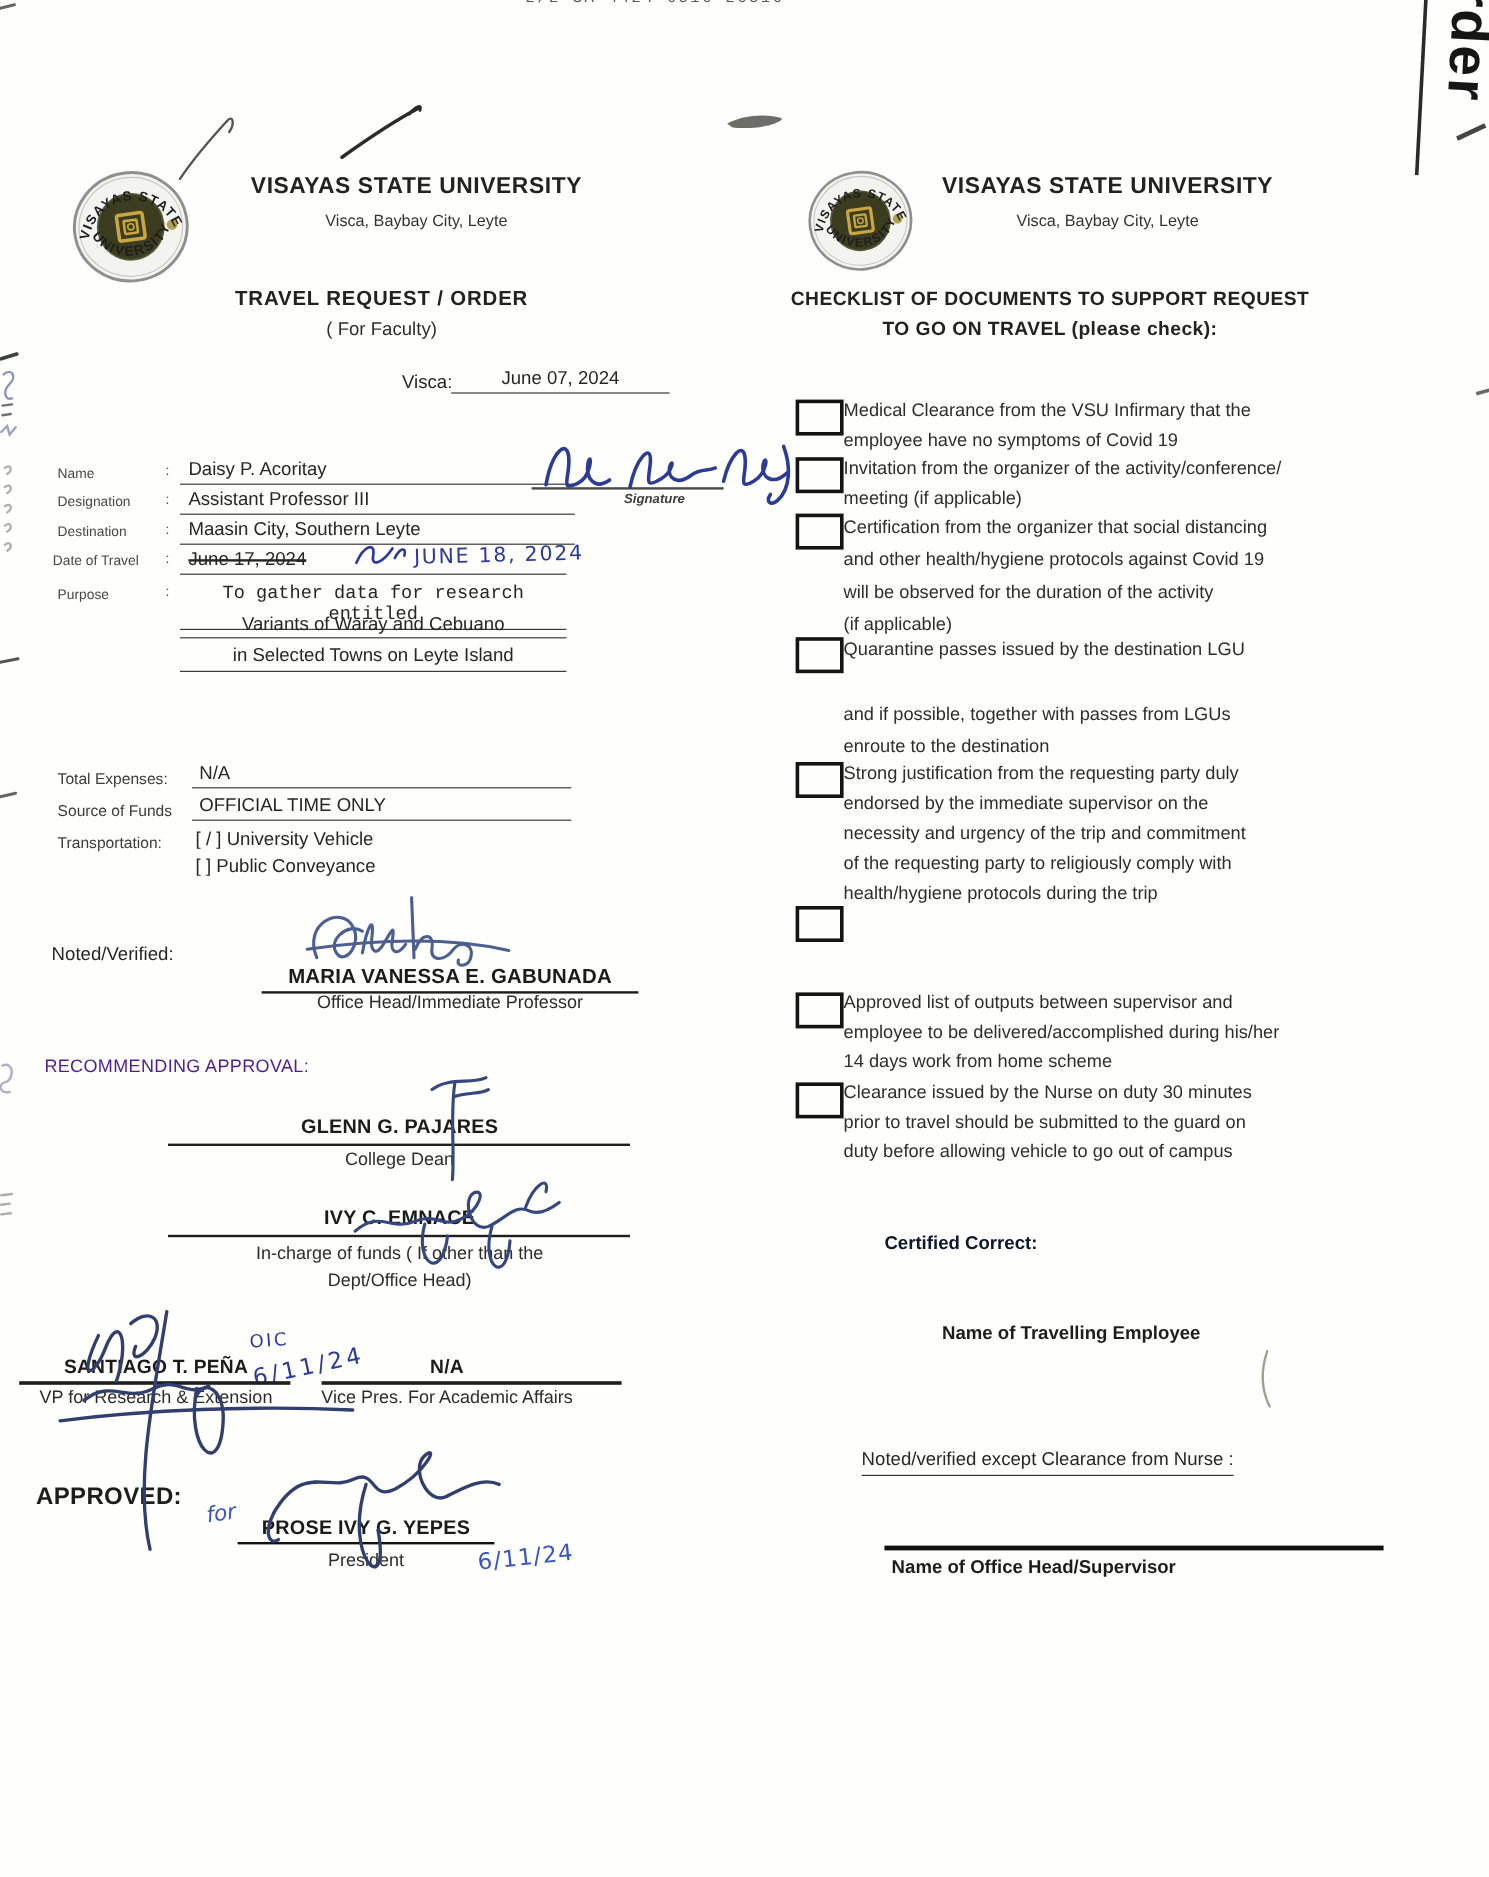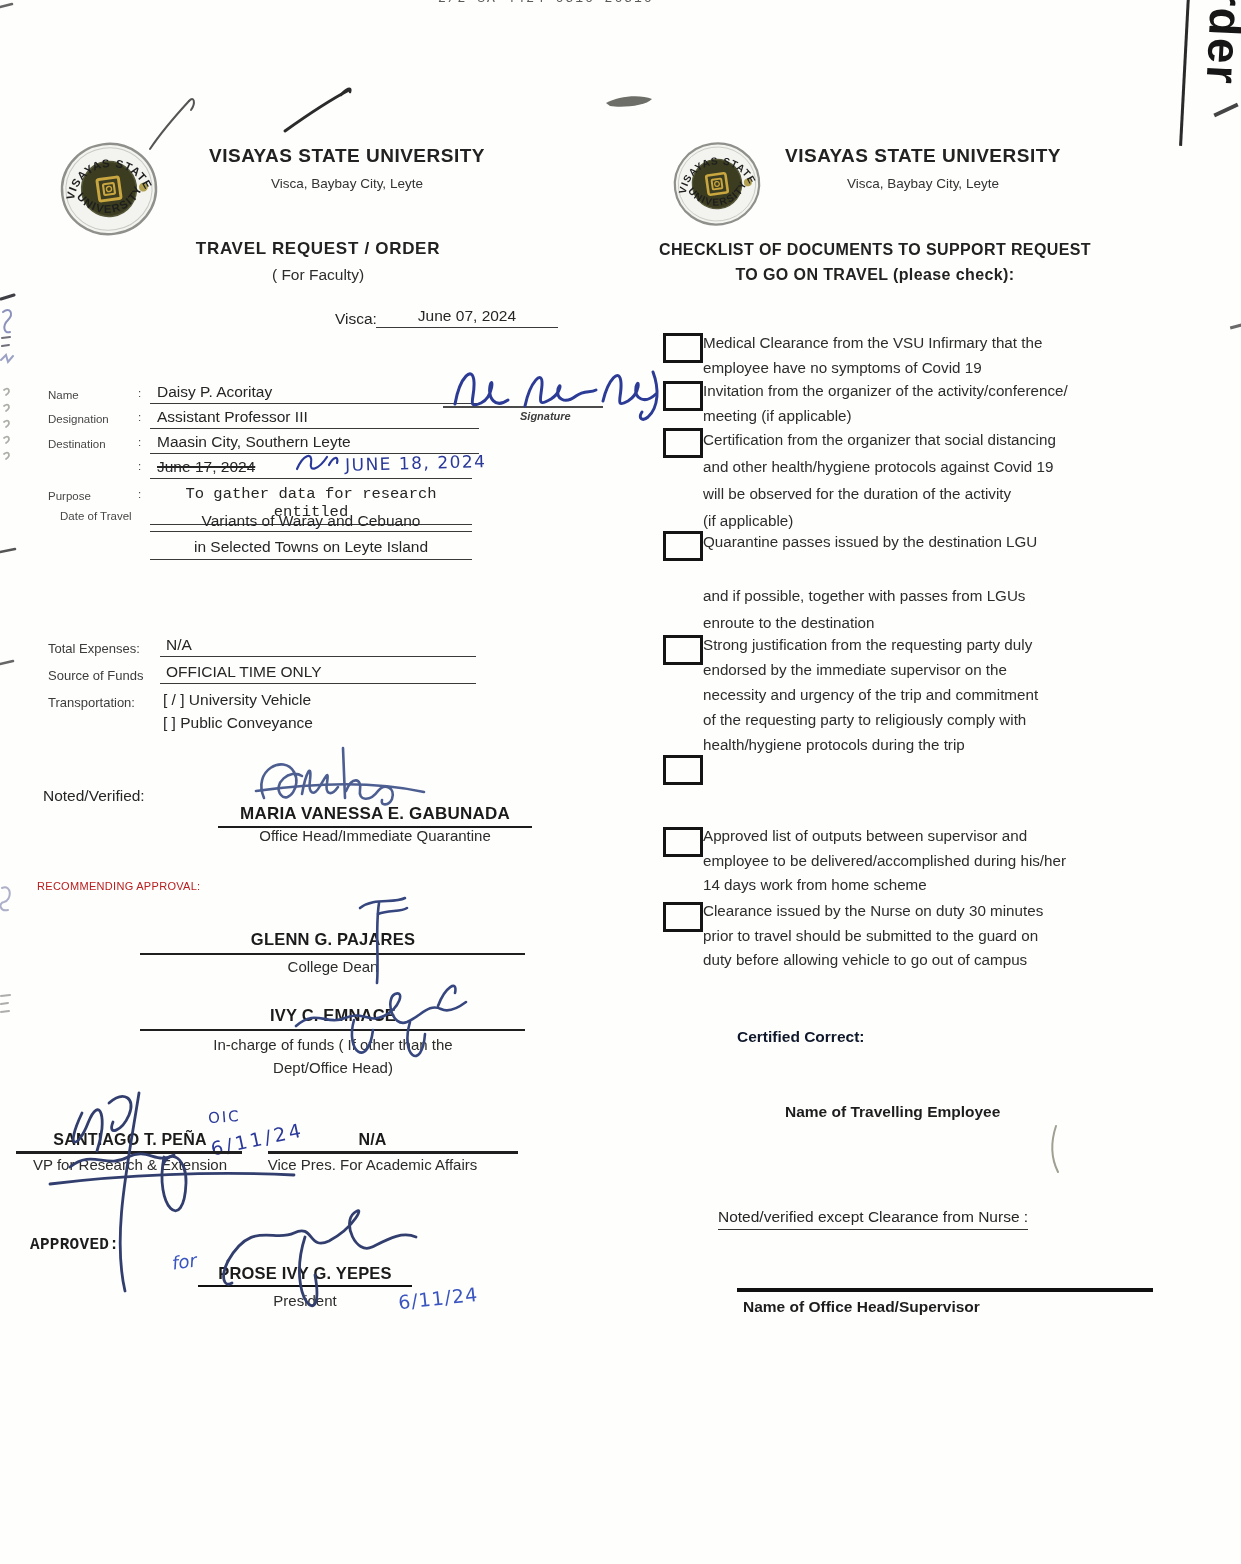--- a/index.html
+++ b/index.html
@@ -98,21 +98,21 @@
   <div class="abs val uline" style="left:150px;top:383px;width:322px;padding:0 0 2px 7px;">Daisy P. Acoritay</div>
 
   <div class="abs lbl-sm" style="left:48px;top:413px;">Designation</div>
   <div class="abs lbl-sm" style="left:138px;top:411px;">:</div>
   <div class="abs val uline" style="left:150px;top:408px;width:322px;padding:0 0 2px 7px;">Assistant Professor III</div>
 
   <div class="abs lbl-sm" style="left:48px;top:438px;">Destination</div>
   <div class="abs lbl-sm" style="left:138px;top:436px;">:</div>
   <div class="abs val uline" style="left:150px;top:433px;width:322px;padding:0 0 2px 7px;">Maasin City, Southern Leyte</div>
 
-  <div class="abs lbl-sm" style="left:60px;top:462px;margin-top:48px;">Date of Travel</div>
+  <div class="abs lbl-sm" style="left:44px;top:462px;">Date of Travel</div>
   <div class="abs lbl-sm" style="left:138px;top:460px;">:</div>
   <div class="abs uline" style="left:150px;top:456px;width:322px;height:22px;"></div>
   <span class="abs val strike" style="left:157px;top:458px;">June 17, 2024</span>
   <svg class="abs sig" style="left:293px;top:449px;" width="50" height="26" viewBox="0 0 50 26">
     <path d="M4,20 C10,6 20,2 18,14 C16,24 26,20 34,8 M36,16 C40,8 46,6 44,14" stroke="#2b3a9a" stroke-width="2.2"></path>
   </svg>
   <span class="abs hand" style="left:345px;top:453px;font-size:17px;letter-spacing:1.5px;transform:rotate(-1.5deg);">JUNE 18, 2024</span>
 
   <div class="abs lbl-sm" style="left:48px;top:490px;">Purpose</div>
   <div class="abs lbl-sm" style="left:138px;top:488px;">:</div>
@@ -151,23 +151,23 @@
   <svg class="abs sig" style="left:250px;top:742px;z-index:6;" width="180" height="80" viewBox="0 0 180 80">
     <g stroke="#3a4d86" stroke-width="2.6" opacity=".9">
       <path d="M14,56 C2,28 34,12 44,30 C52,44 38,62 31,53 C22,42 40,26 52,34"></path>
       <path d="M52,52 C56,30 62,20 60,38 C58,52 64,55 70,44 C76,34 79,27 77,41 C75,52 81,55 88,45"></path>
       <path d="M93,6 L95,56"></path>
       <path d="M96,49 C102,34 112,36 110,48 C108,59 120,60 128,49 C134,41 146,45 142,57 C139,64 130,64 132,58"></path>
       <path d="M6,49 C56,42 120,38 174,50"></path>
     </g>
   </svg>
   <div class="abs center sig-name" style="left:218px;top:804px;width:314px;border-bottom:2px solid #1c1c1c;padding-bottom:2px;font-size:17px;">MARIA VANESSA E. GABUNADA</div>
-  <div class="abs center role" style="left:228px;top:827px;width:294px;">Office Head/Immediate Quarantine</div>
-
-  <div class="abs" style="left:37px;top:880px;font-size:11px;letter-spacing:.3px;color:#b91c1c;">RECOMMENDING APPROVAL:</div>
+  <div class="abs center role" style="left:228px;top:827px;width:294px;">Office Head/Immediate Professor</div>
+
+  <div class="abs" style="left:37px;top:880px;font-size:15px;letter-spacing:.3px;color:#4c1d95;">RECOMMENDING APPROVAL:</div>
 
   <svg class="abs sig" style="left:348px;top:893px;z-index:6;" width="66" height="92" viewBox="0 0 66 92">
     <g stroke="#36467e" stroke-width="2.6">
       <path d="M31,10 C27,36 31,66 29,90"></path>
       <path d="M12,15 C26,4 45,11 57,5"></path>
       <path d="M30,21 C41,17 53,19 59,15"></path>
     </g>
   </svg>
   <div class="abs center sig-name" style="left:142px;top:930px;width:382px;">GLENN G. PAJARES</div>
   <div class="abs hline" style="left:140px;top:953px;width:385px;"></div>
@@ -199,21 +199,21 @@
   <span class="abs hand" style="left:208px;top:1108px;font-size:15px;letter-spacing:2px;transform:rotate(-4deg);">OIC</span>
   <span class="abs hand" style="left:210px;top:1128px;font-size:19px;letter-spacing:3px;transform:rotate(-12deg);">6/11/24</span>
   <div class="abs center sig-name" style="left:15px;top:1131px;width:230px;font-size:16px;">SANTIAGO T. PEÑA</div>
   <div class="abs hline" style="left:16px;top:1151px;width:226px;height:2.5px;"></div>
   <div class="abs center role" style="left:15px;top:1156px;width:230px;">VP for Research &amp; Extension</div>
 
   <div class="abs center sig-name" style="left:250px;top:1131px;width:245px;font-size:16px;">N/A</div>
   <div class="abs hline" style="left:268px;top:1151px;width:250px;height:2.5px;"></div>
   <div class="abs center role" style="left:250px;top:1156px;width:245px;">Vice Pres. For Academic Affairs</div>
 
-  <div class="abs bold" style="left:30px;top:1236px;font-size:16px;letter-spacing:.3px;color:#1d1d1d;font-family:Liberation Mono, monospace;">APPROVED:</div>
+  <div class="abs bold" style="left:30px;top:1236px;font-size:20px;letter-spacing:.3px;color:#1d1d1d;">APPROVED:</div>
   <svg class="abs sig" style="left:208px;top:1193px;z-index:6;" width="250" height="150" viewBox="0 0 250 150">
     <g stroke="#323f6e" stroke-width="2.8">
       <path d="M20,68 C44,26 66,50 86,40 C106,30 100,58 121,48 C147,34 158,10 146,20 C134,30 148,62 164,54 C180,46 194,38 208,44"></path>
       <path d="M97,44 C77,106 118,142 107,82"></path>
       <path d="M20,68 C12,84 16,95 24,90"></path>
     </g>
   </svg>
   <span class="abs hand" style="left:172px;top:1251px;font-size:18px;font-style:italic;transform:rotate(-8deg);color:#3a55c0;">for</span>
   <div class="abs center sig-name" style="left:198px;top:1264px;width:214px;border-bottom:2.5px solid #111;padding-bottom:2px;">PROSE IVY G. YEPES</div>
   <div class="abs center role" style="left:198px;top:1292px;width:214px;">President</div>

